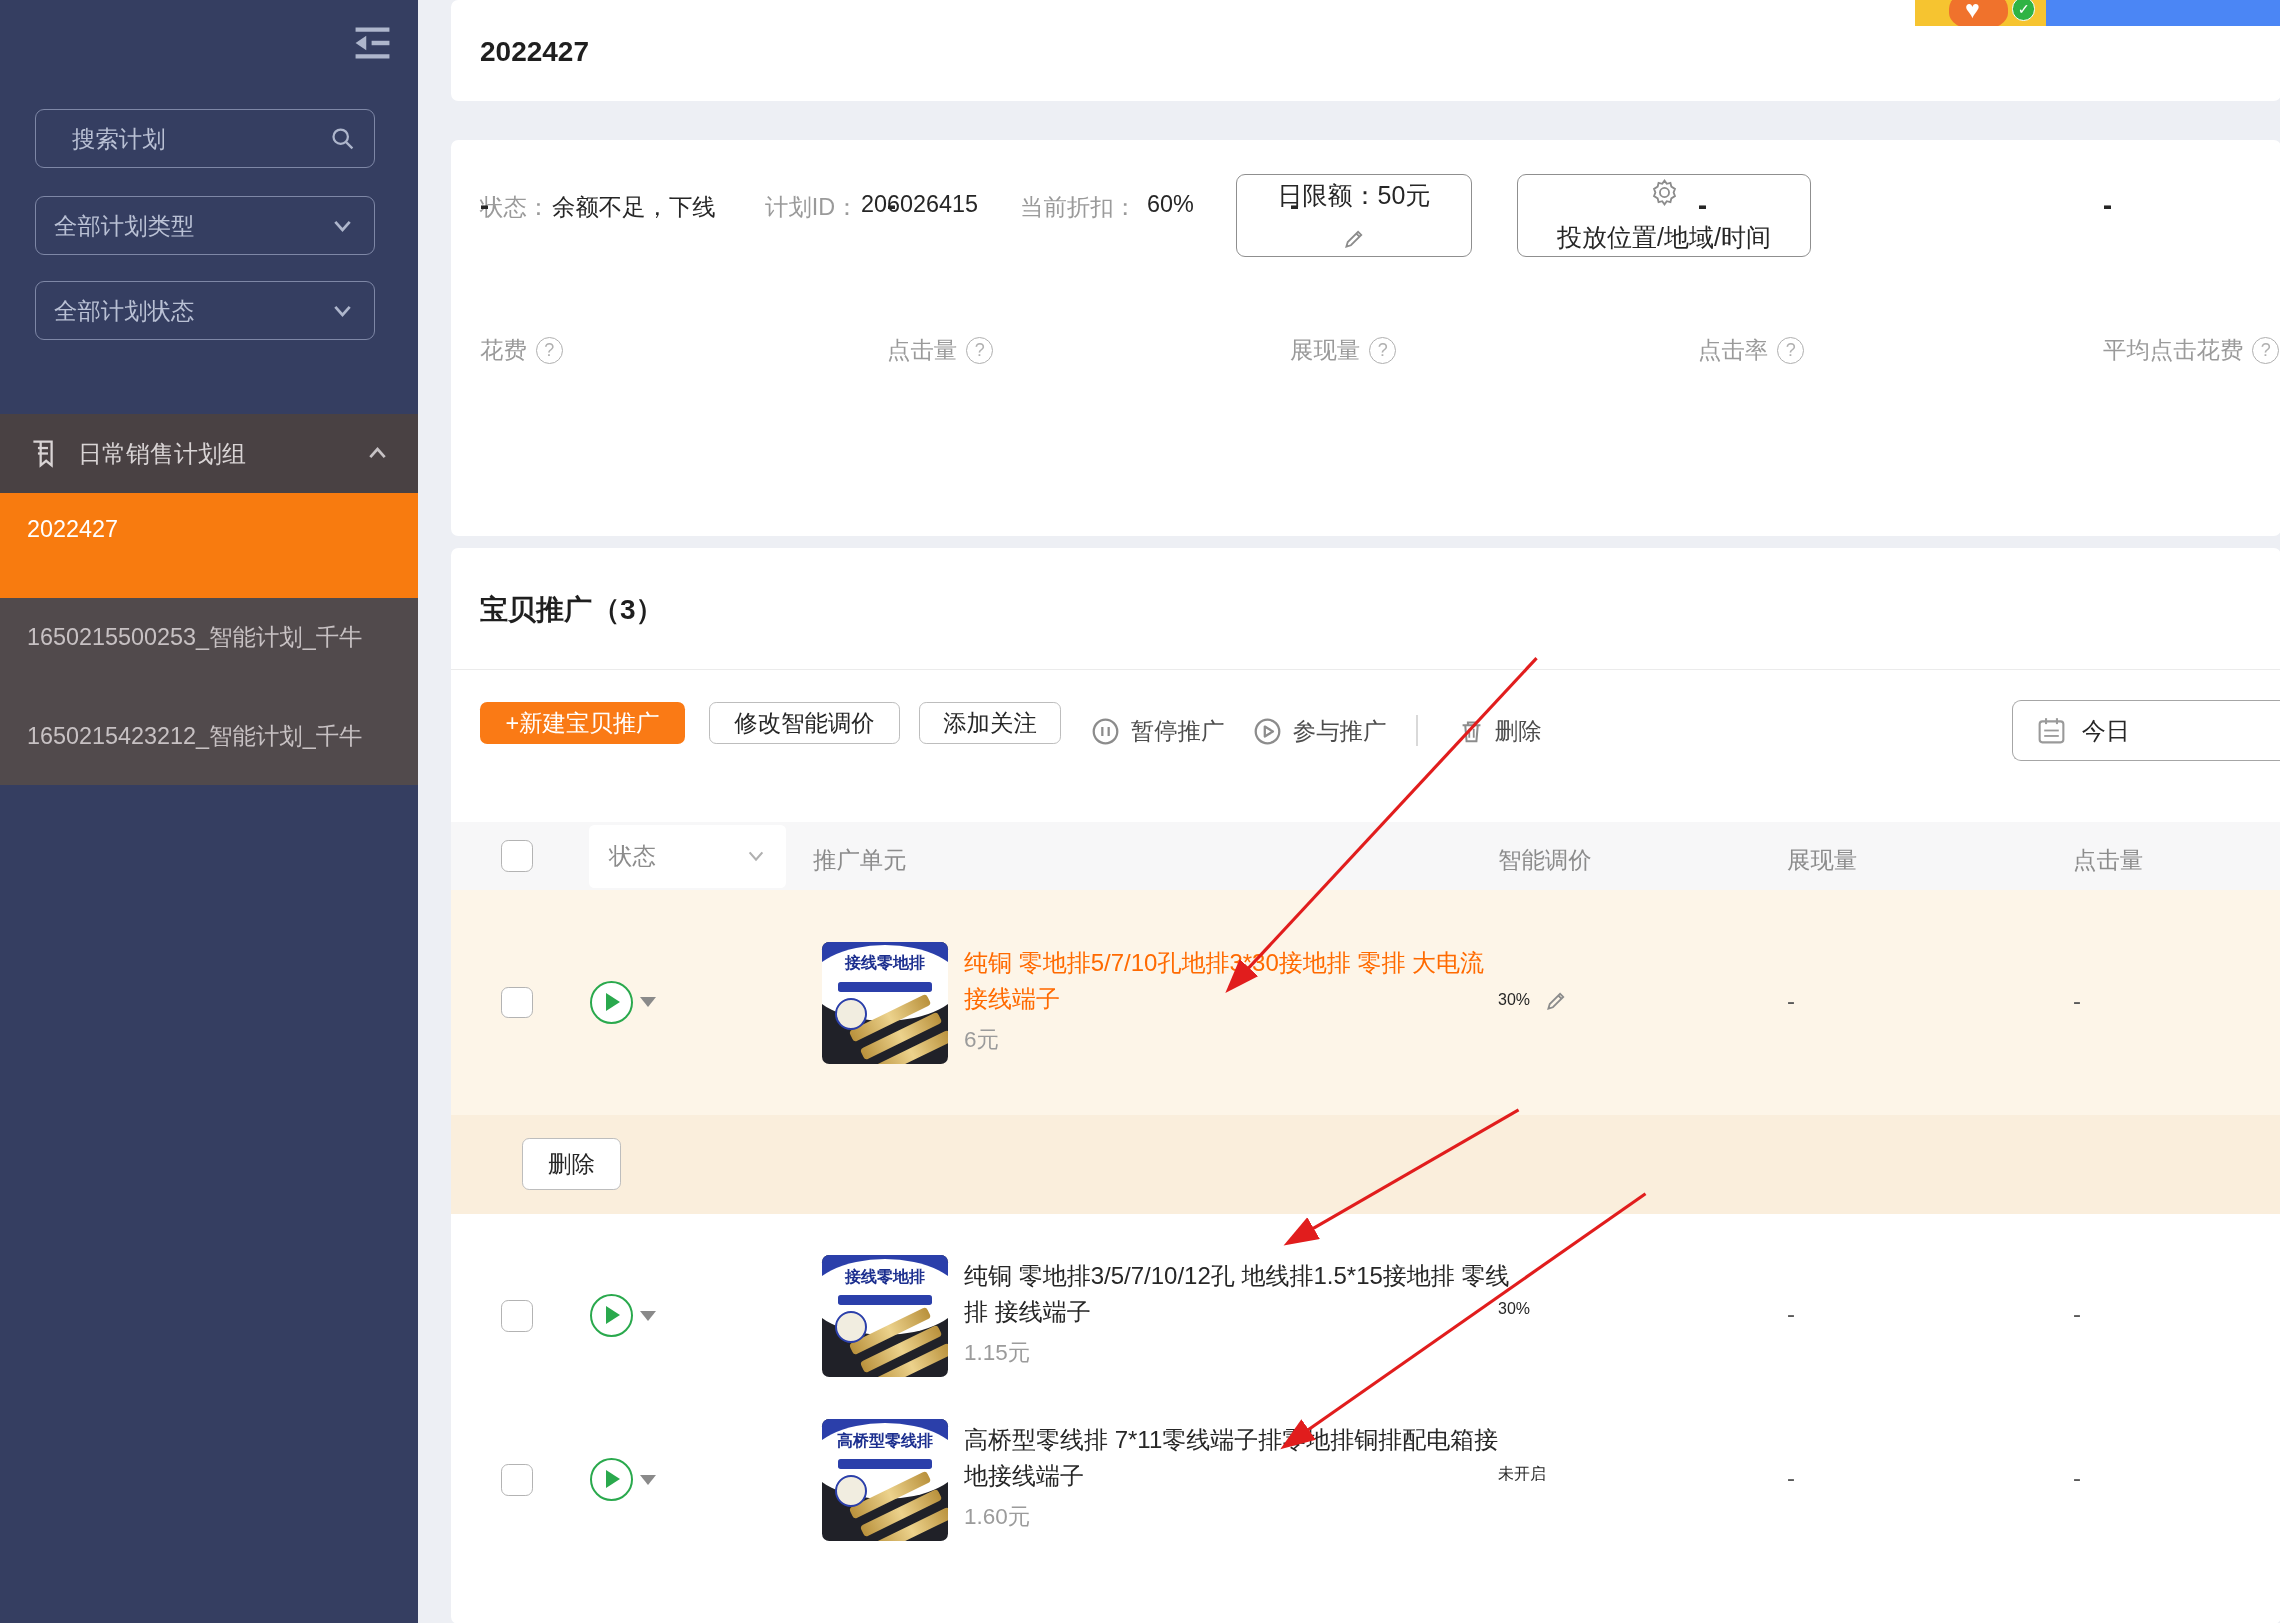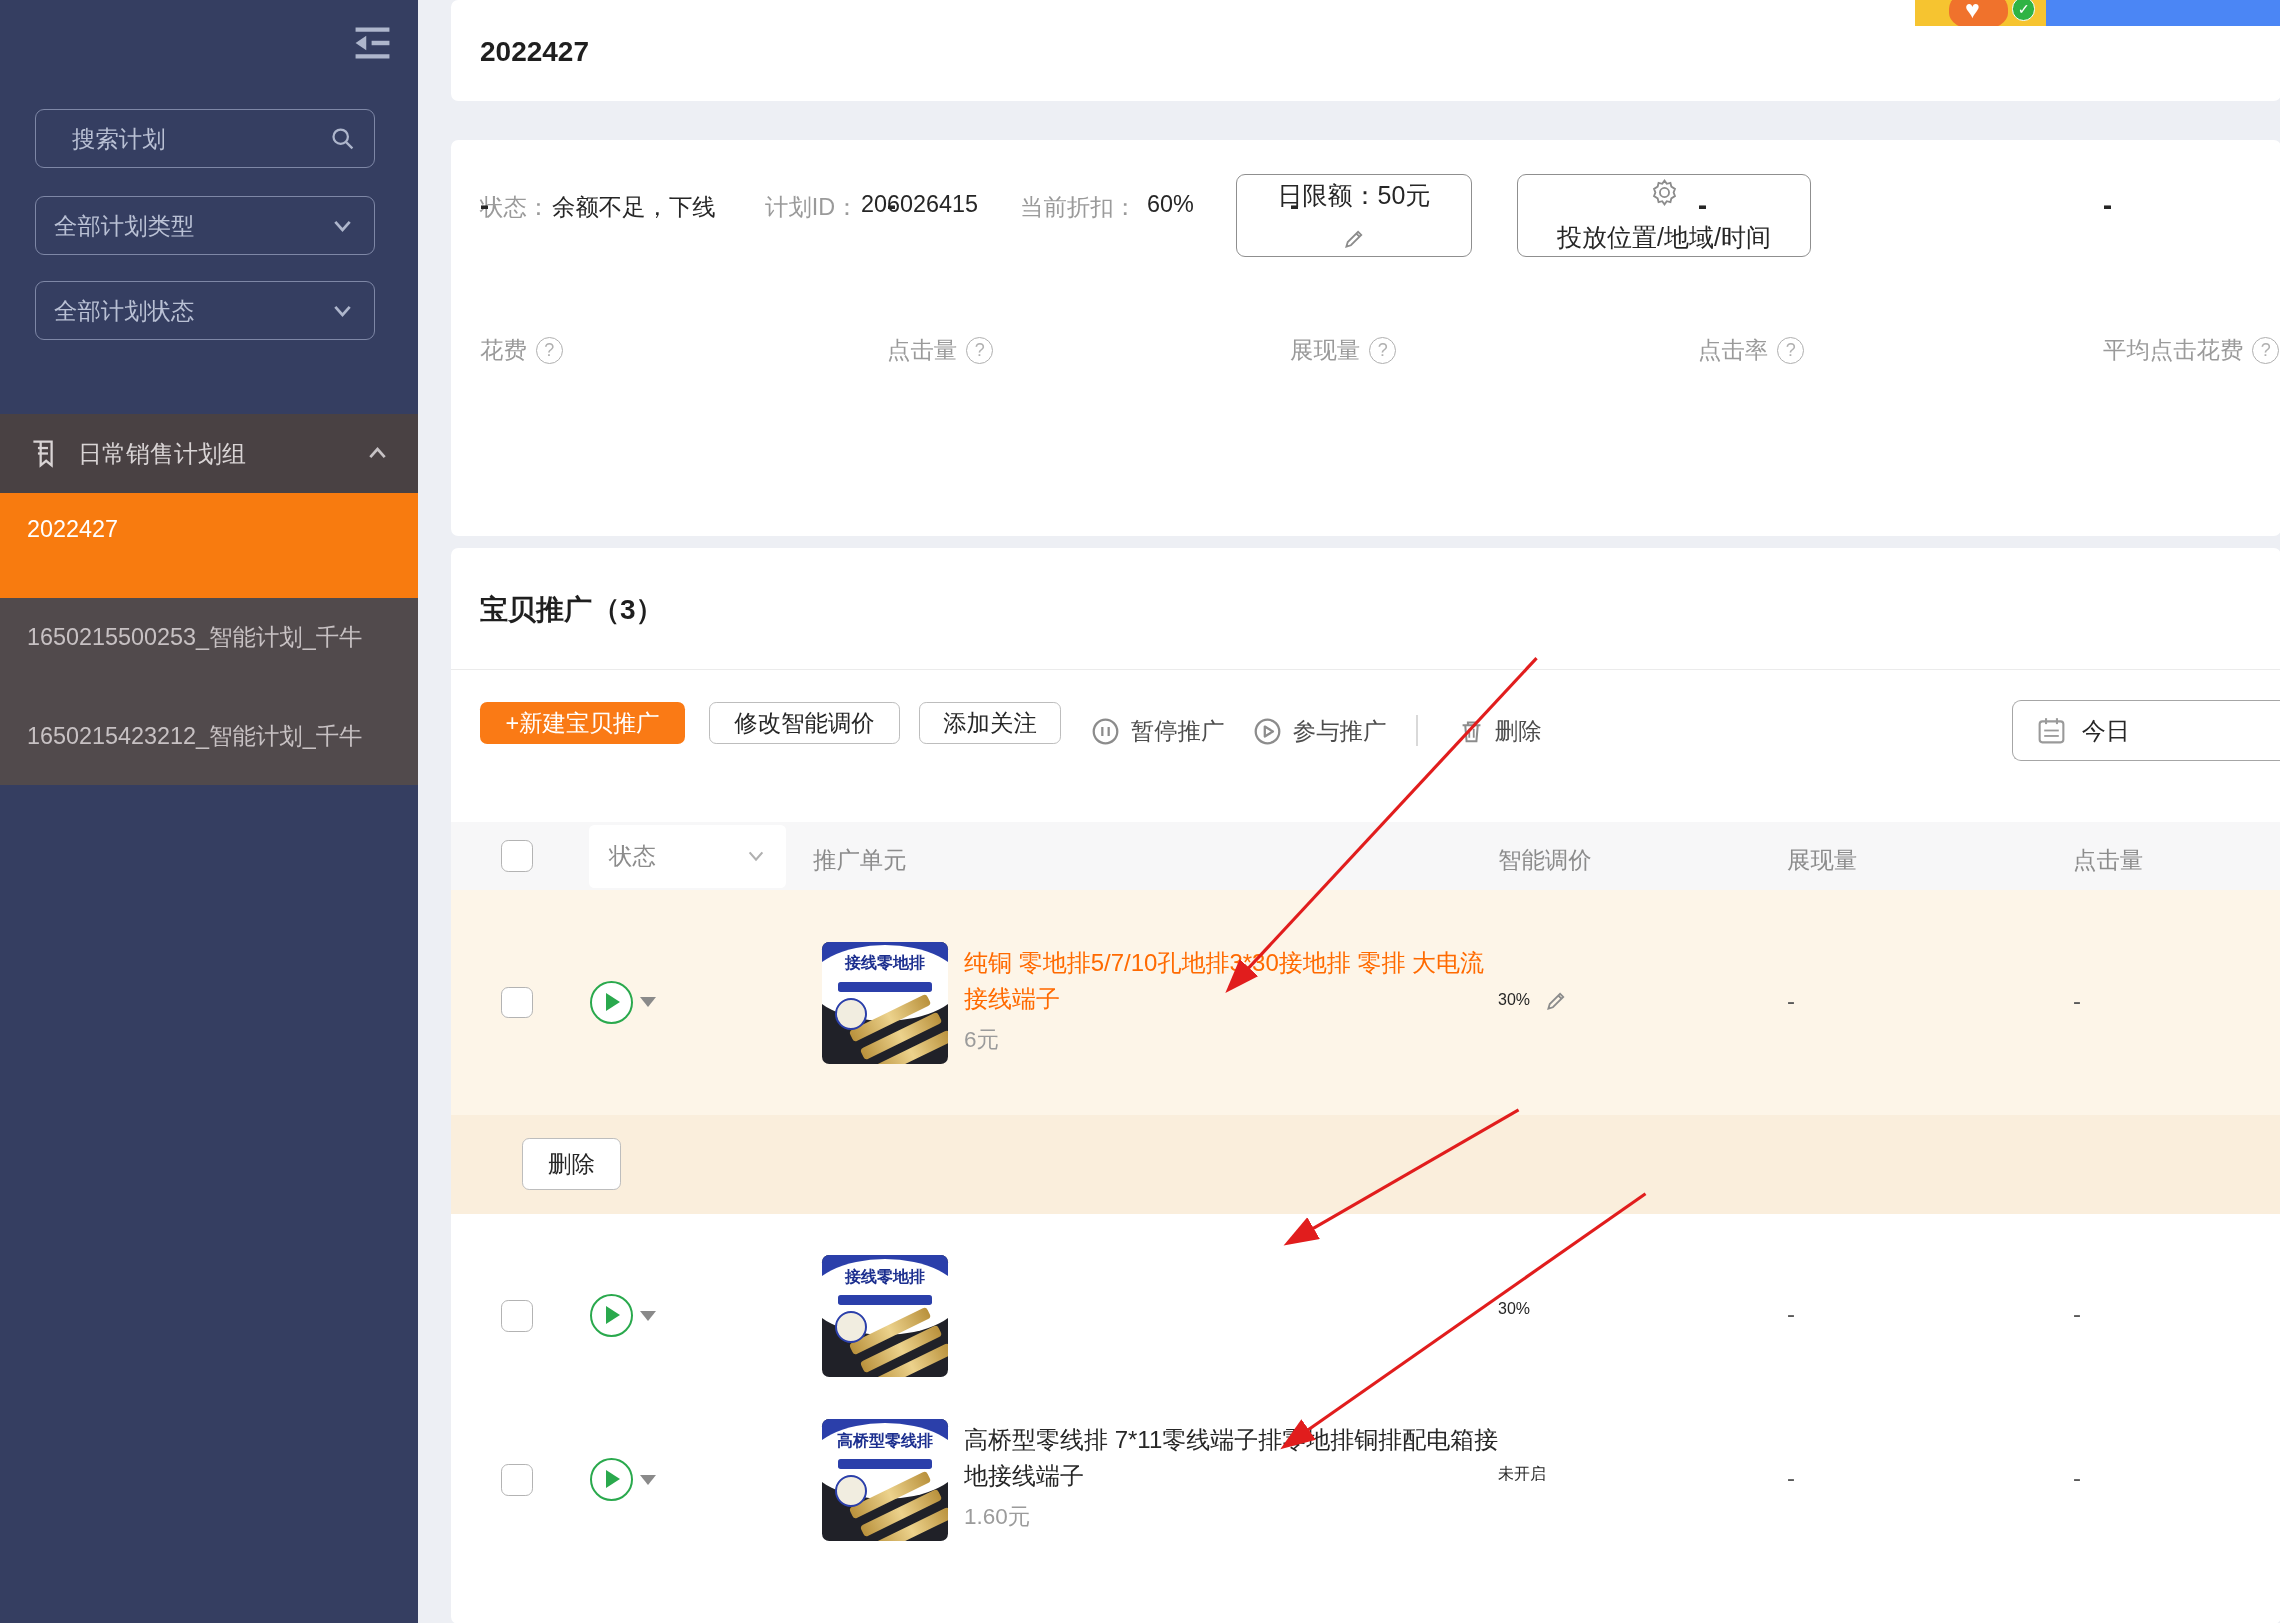--- a/index.html
+++ b/index.html
@@ -374,20 +374,24 @@
     <div class="pimg">
       <div class="ptop"></div>
       <div class="pdome"></div>
       <div class="pbanner">接线零地排</div>
       <div class="pstrip"></div>
       <div class="lens"></div>
       <div class="gold g1"></div>
       <div class="gold g2"></div>
       <div class="gold g3"></div>
     </div>
+    <div class="pinfo">
+      <div class="ptitle">纯铜 零地排3/5/7/10/12孔 地线排1.5*15接地排 零线排 接线端子</div>
+      <div class="pprice">1.15元</div>
+    </div>
     <div class="bidcell">
       <span>30%</span>
     </div>
     <span class="dcell dimp">-</span>
     <span class="dcell dclk">-</span>
   </div>
 
   <div class="trow row3">
     <span class="cbx"></span>
     <div class="playwrap">

